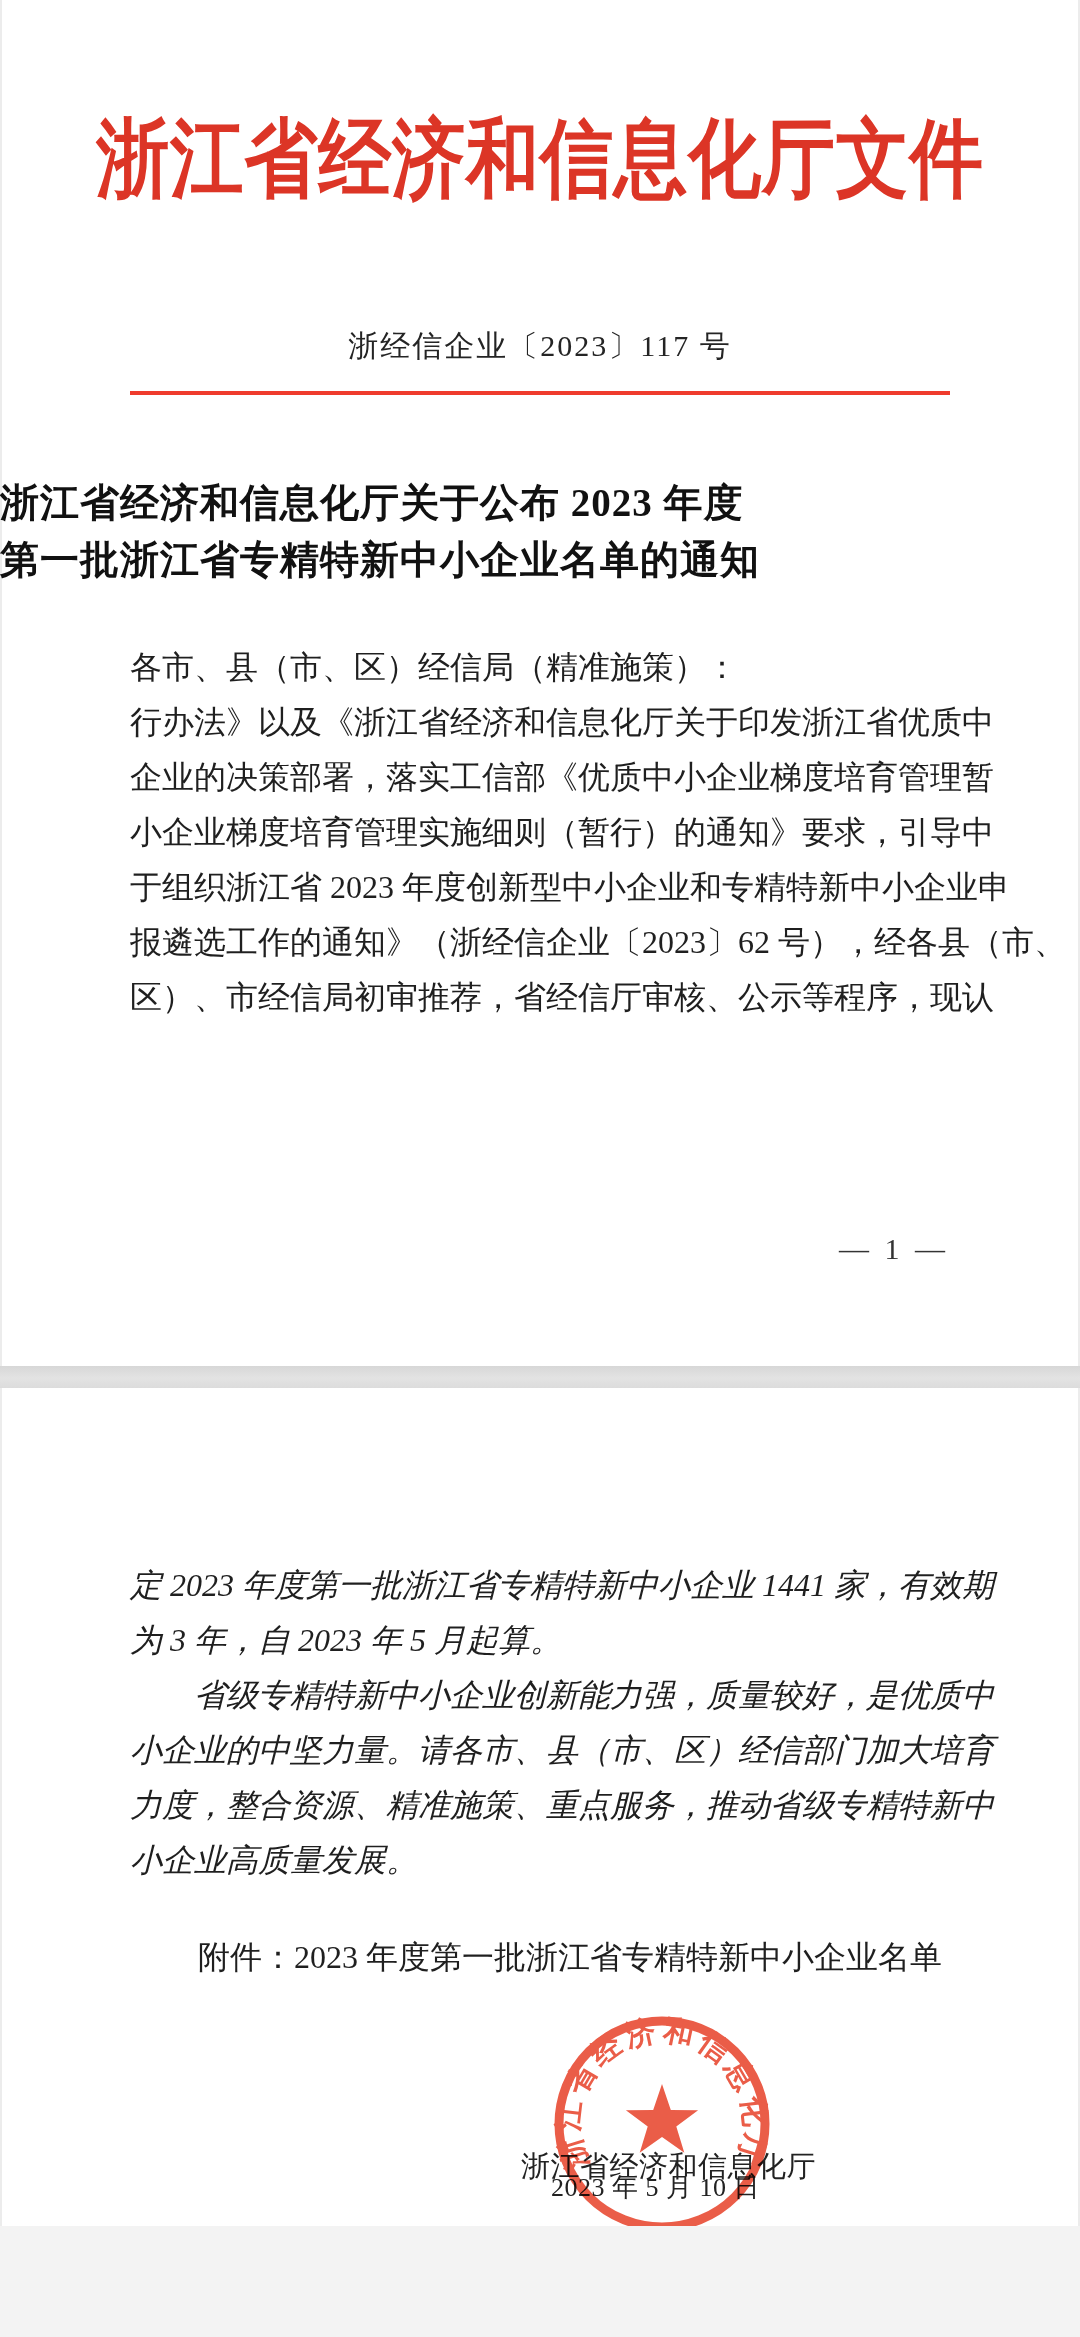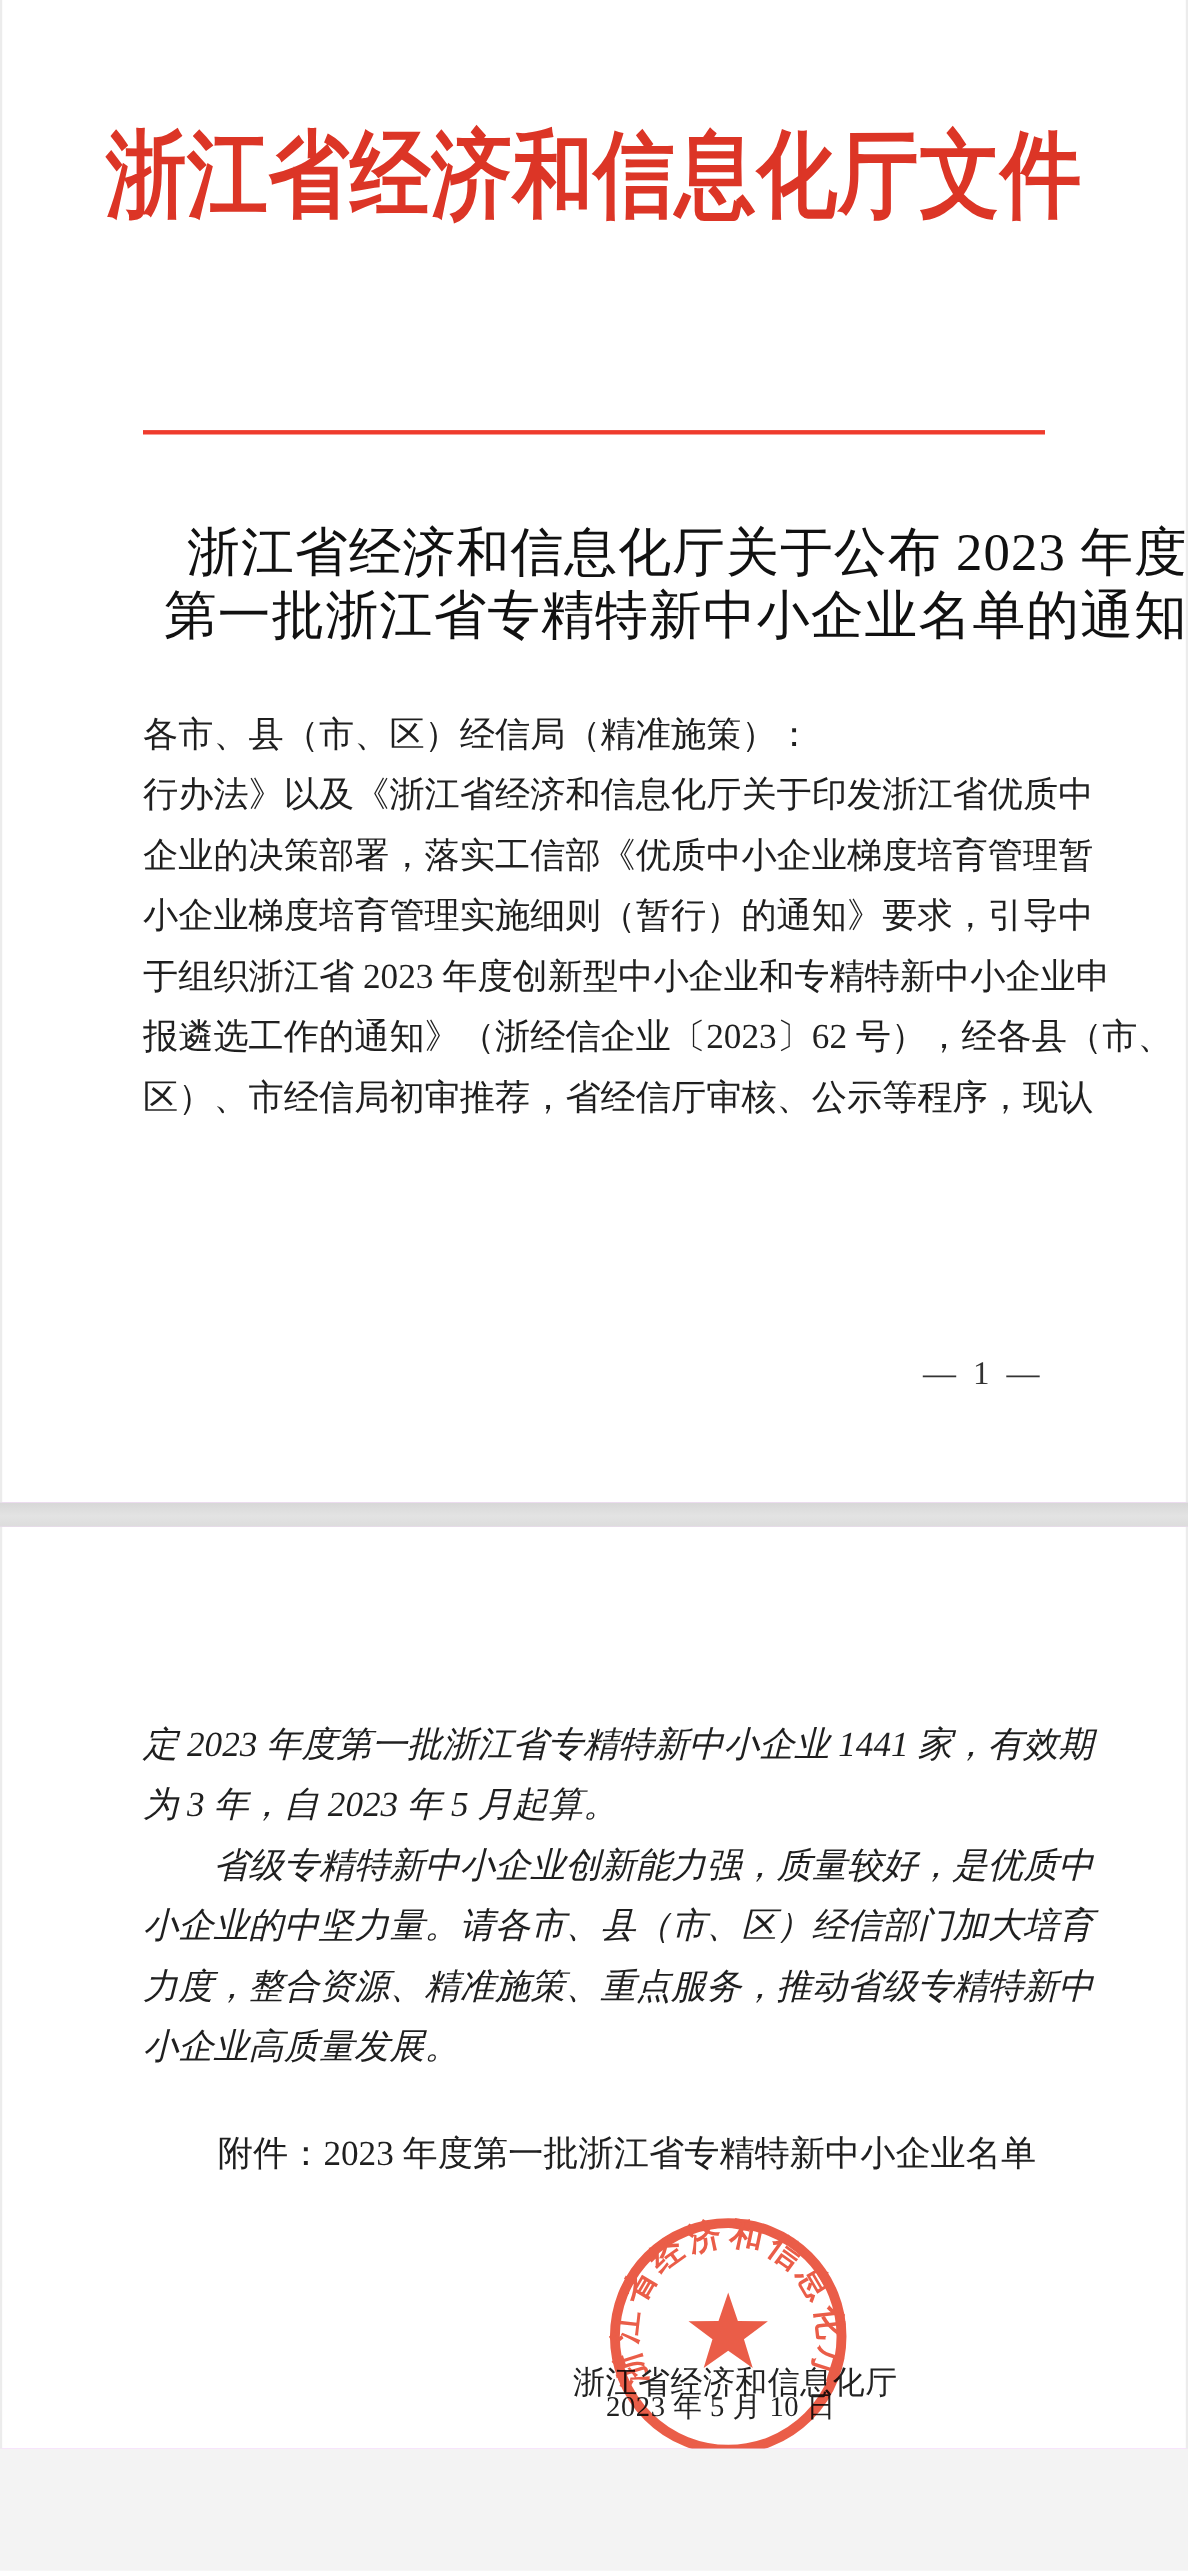--- a/index.html
+++ b/index.html
@@ -31,21 +31,21 @@
   }
   .doc-number{
     position:absolute;top:326px;left:0;width:100%;
     text-align:center;font-size:30px;letter-spacing:2px;color:#242424;
   }
   .red-rule{
     position:absolute;top:391px;left:130px;width:820px;height:4px;
   }
   .doc-title{
     position:absolute;top:474px;left:0;width:100%;
-    text-align:right;font-weight:normal;font-size:48px;line-height:57px;
+    text-align:left;font-weight:bold;font-size:39px;line-height:57px;
     color:#111;letter-spacing:1px;
   }
   .body-block{
     position:absolute;left:130px;width:824px;
     font-size:32px;line-height:55px;color:#1f1f1f;
     text-align:justify;
   }
   .b1{top:640px;}
   .b2{top:170px;font-style:italic;}
   .line{margin:0;white-space:nowrap;}
@@ -77,20 +77,21 @@
 </style>
 </head>
 <body>
 
 <div class="screen">
 
   <section class="page page1">
 
     <div class="doc-header" style="color:#dc3526">浙江省经济和信息化厅文件</div>
 
+    <div class="doc-number">浙经信企业〔2023〕117 号</div>
 
     <div class="red-rule" style="background:#ef3b2d"></div>
 
     <div class="doc-title">
       <div>浙江省经济和信息化厅关于公布 2023 年度</div>
       <div>第一批浙江省专精特新中小企业名单的通知</div>
     </div>
 
     <div class="body-block b1">
       <p class="line">各市、县（市、区）经信局（精准施策）：</p>

